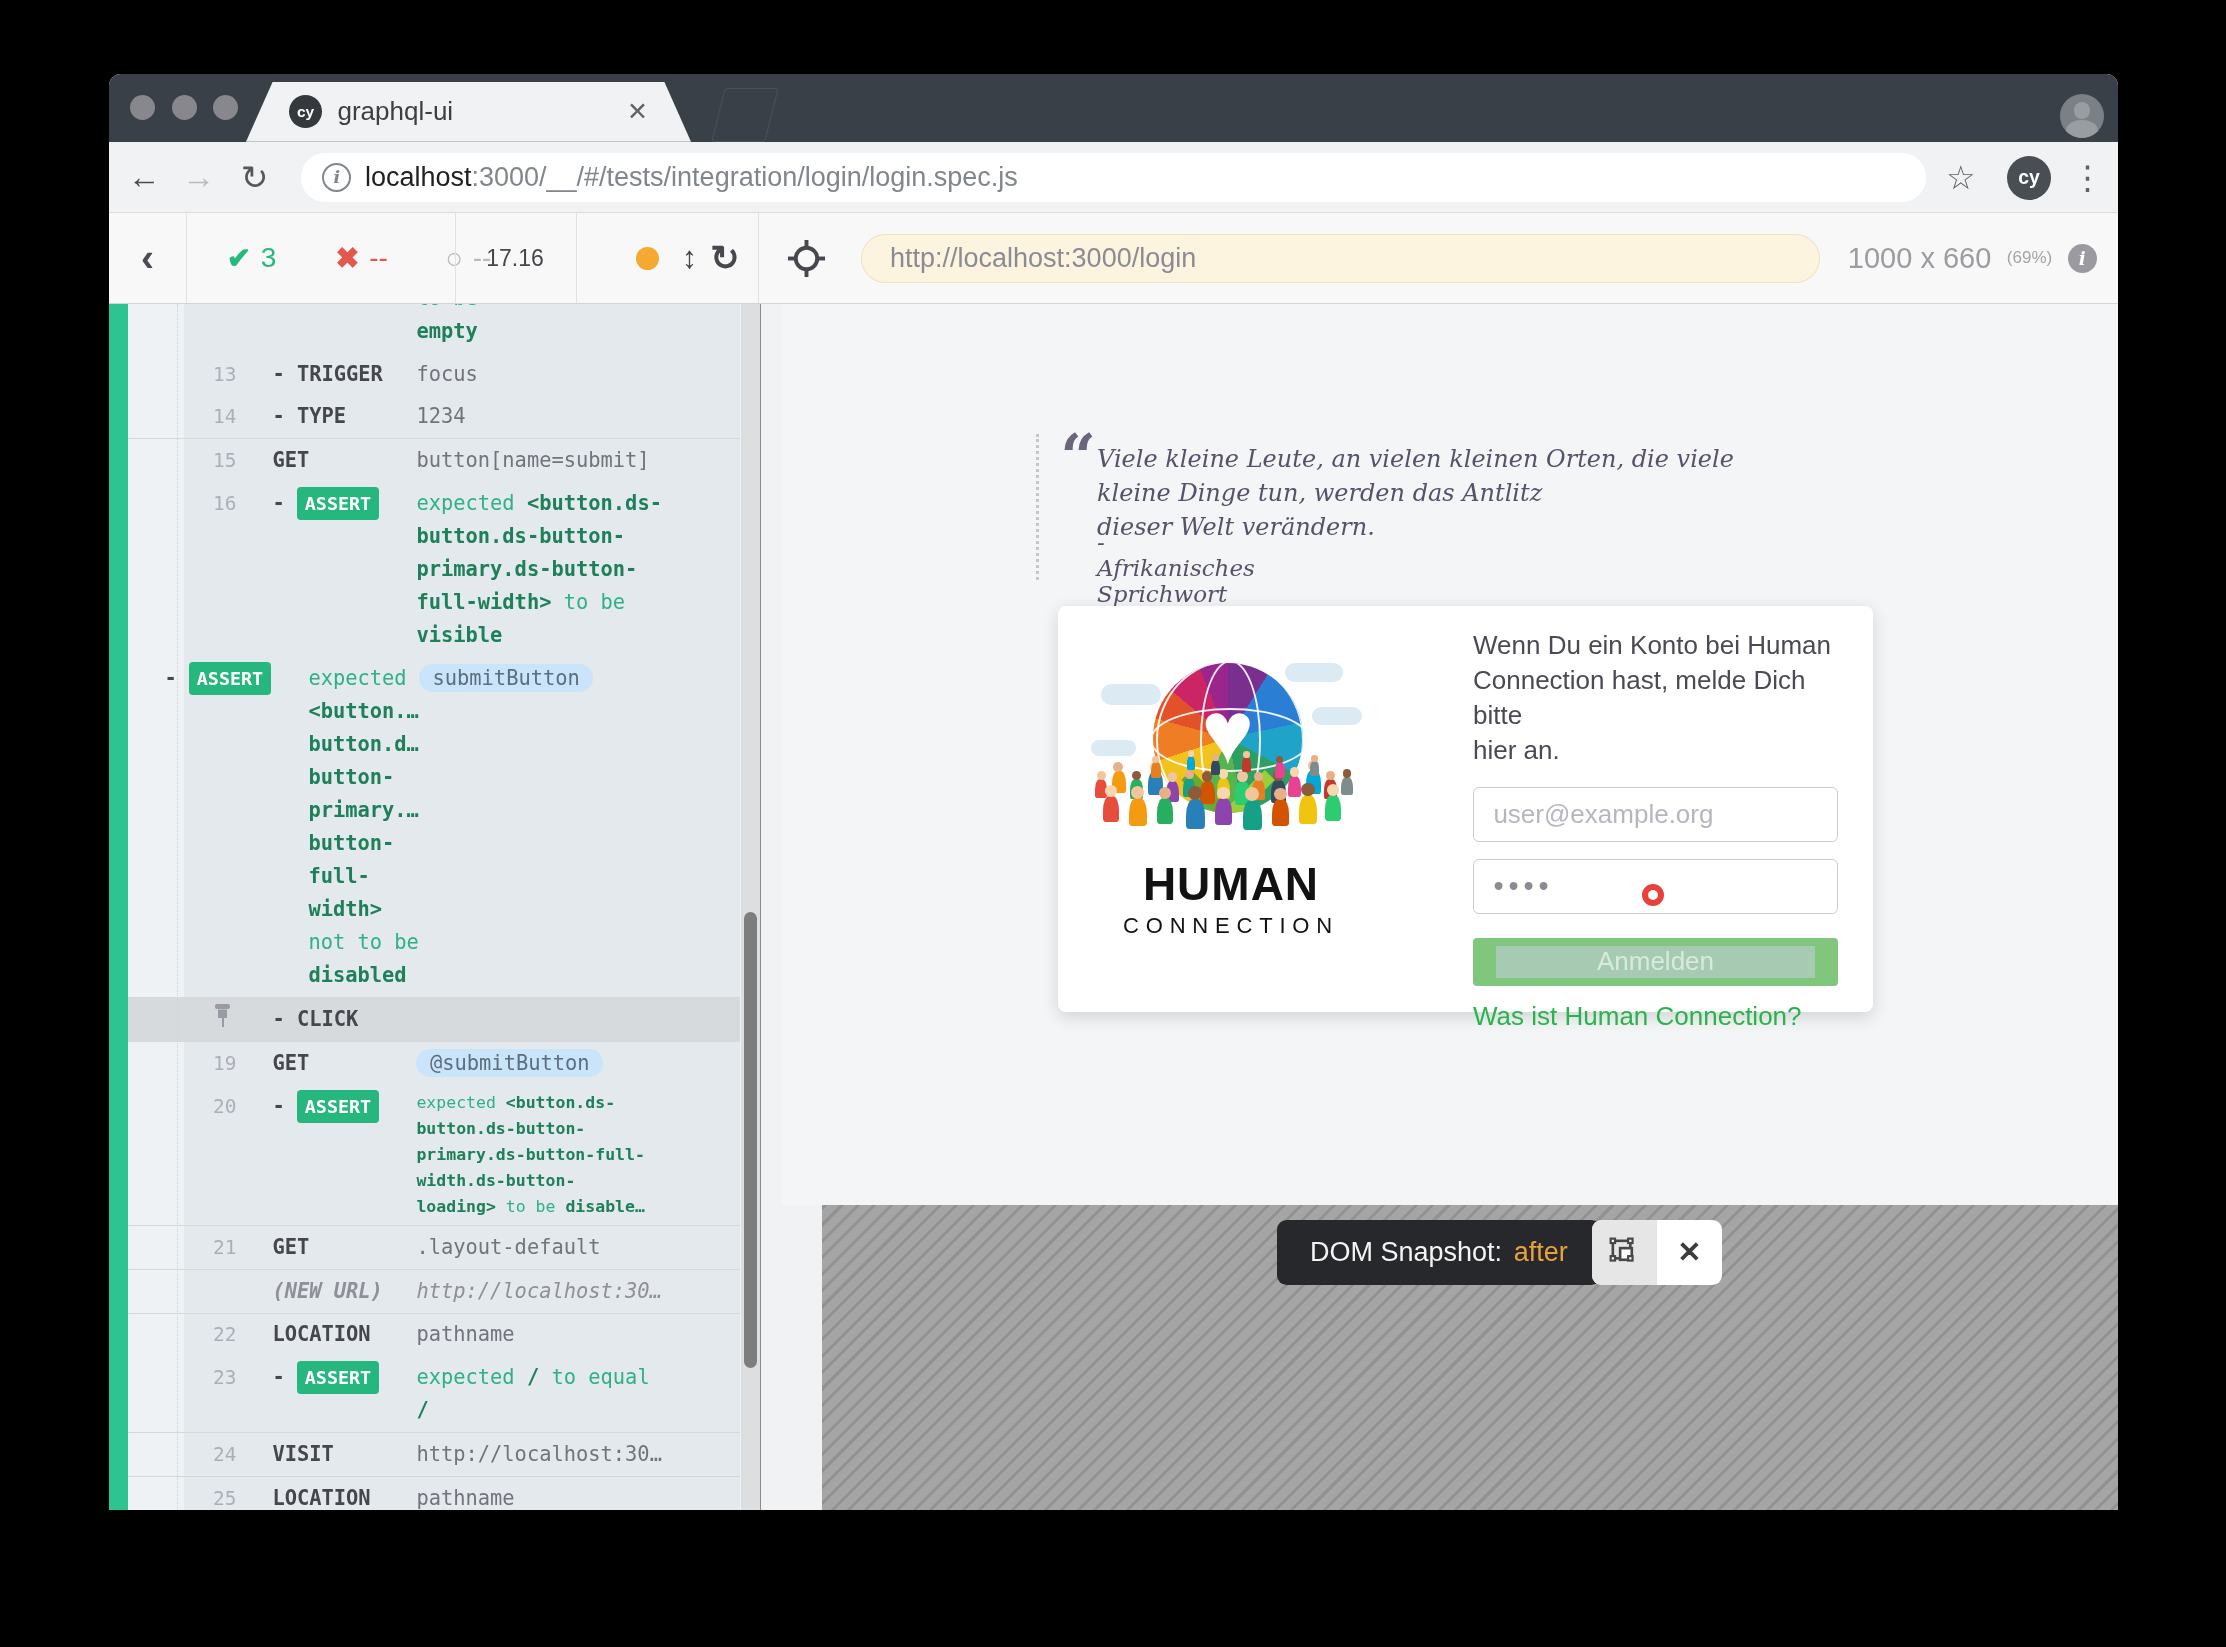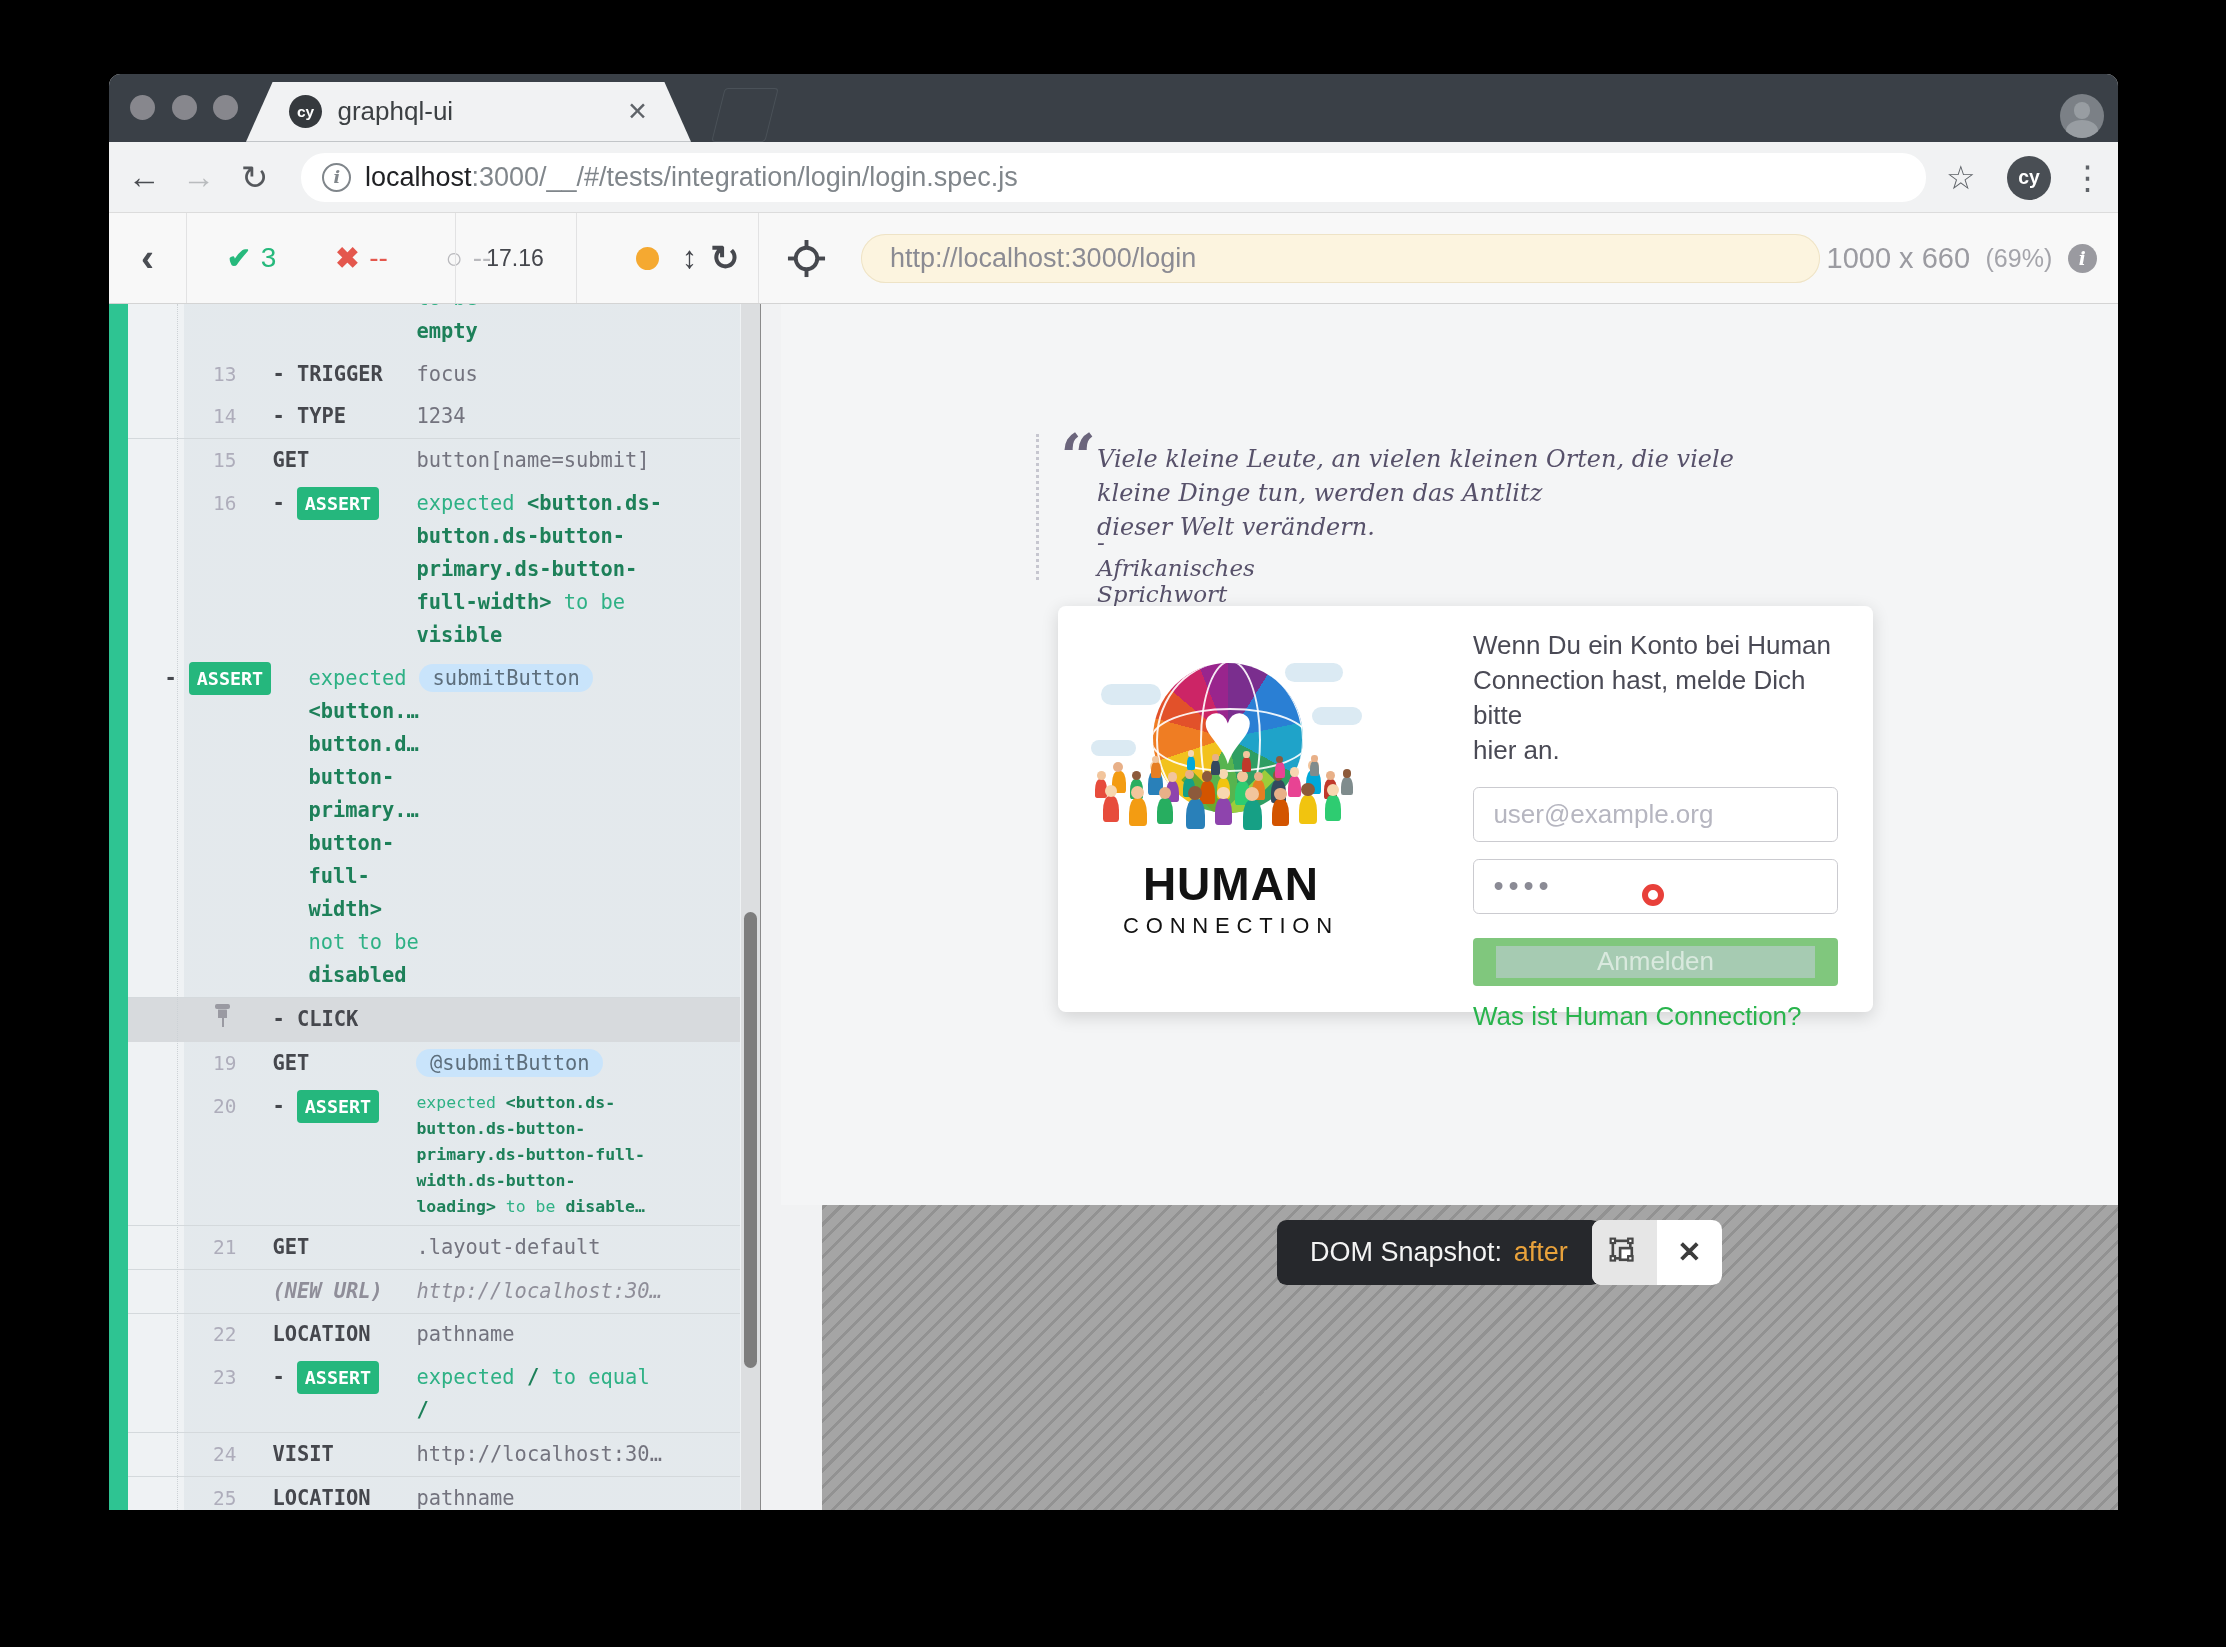--- a/index.html
+++ b/index.html
@@ -55,21 +55,21 @@
   .dbg{left:480px;width:155px;gap:23px;}
   .dot-orange{width:23px;height:23px;border-radius:50%;background:#f5a931;}
   .updown{font-size:31px;color:#46484e;font-weight:700;}
   .reload-ico{left:582px;width:68px;font-size:35px;color:#46484e;font-weight:700;}
   .crosshair{left:663px;width:68px;}
   .aut-url{position:absolute;left:752px;top:21.3px;width:959px;height:49px;background:#fcf4df;border-radius:25px;
     display:flex;align-items:center;box-shadow:inset 0 0 0 1px #eee3c6;}
   .aut-url span{margin-left:29px;font-size:27px;color:#8b8b93;}
   .viewport{position:absolute;right:21.3px;top:0;height:100%;display:flex;align-items:center;gap:15.5px;}
   .vp-size{font-size:29px;color:#9b9ba1;}
-  .vp-zoom{font-size:25px;color:#a4a4aa;}
+  .vp-zoom{font-size:17px;color:#a4a4aa;}
   .vp-info{width:29px;height:29px;border-radius:50%;background:#9a9aa0;color:#fff;font-size:18.4px;font-weight:700;
     display:flex;align-items:center;justify-content:center;font-family:"DejaVu Serif",serif;font-style:italic;}
 
   
   .content{position:absolute;left:0;top:230px;width:100%;height:1206px;display:flex;gap:20px;}
 
   
   .reporter{position:relative;width:651px;height:100%;background:#eff2f4;border-right:1.9px solid #8a8a8a;box-sizing:content-box;flex:0 0 651px;}
   .pass-bar{position:absolute;left:0;top:0;width:19.4px;height:100%;background:#2ec492;}
   .rows-clip{position:absolute;left:19.4px;top:0;width:612px;height:100%;overflow:hidden;}

